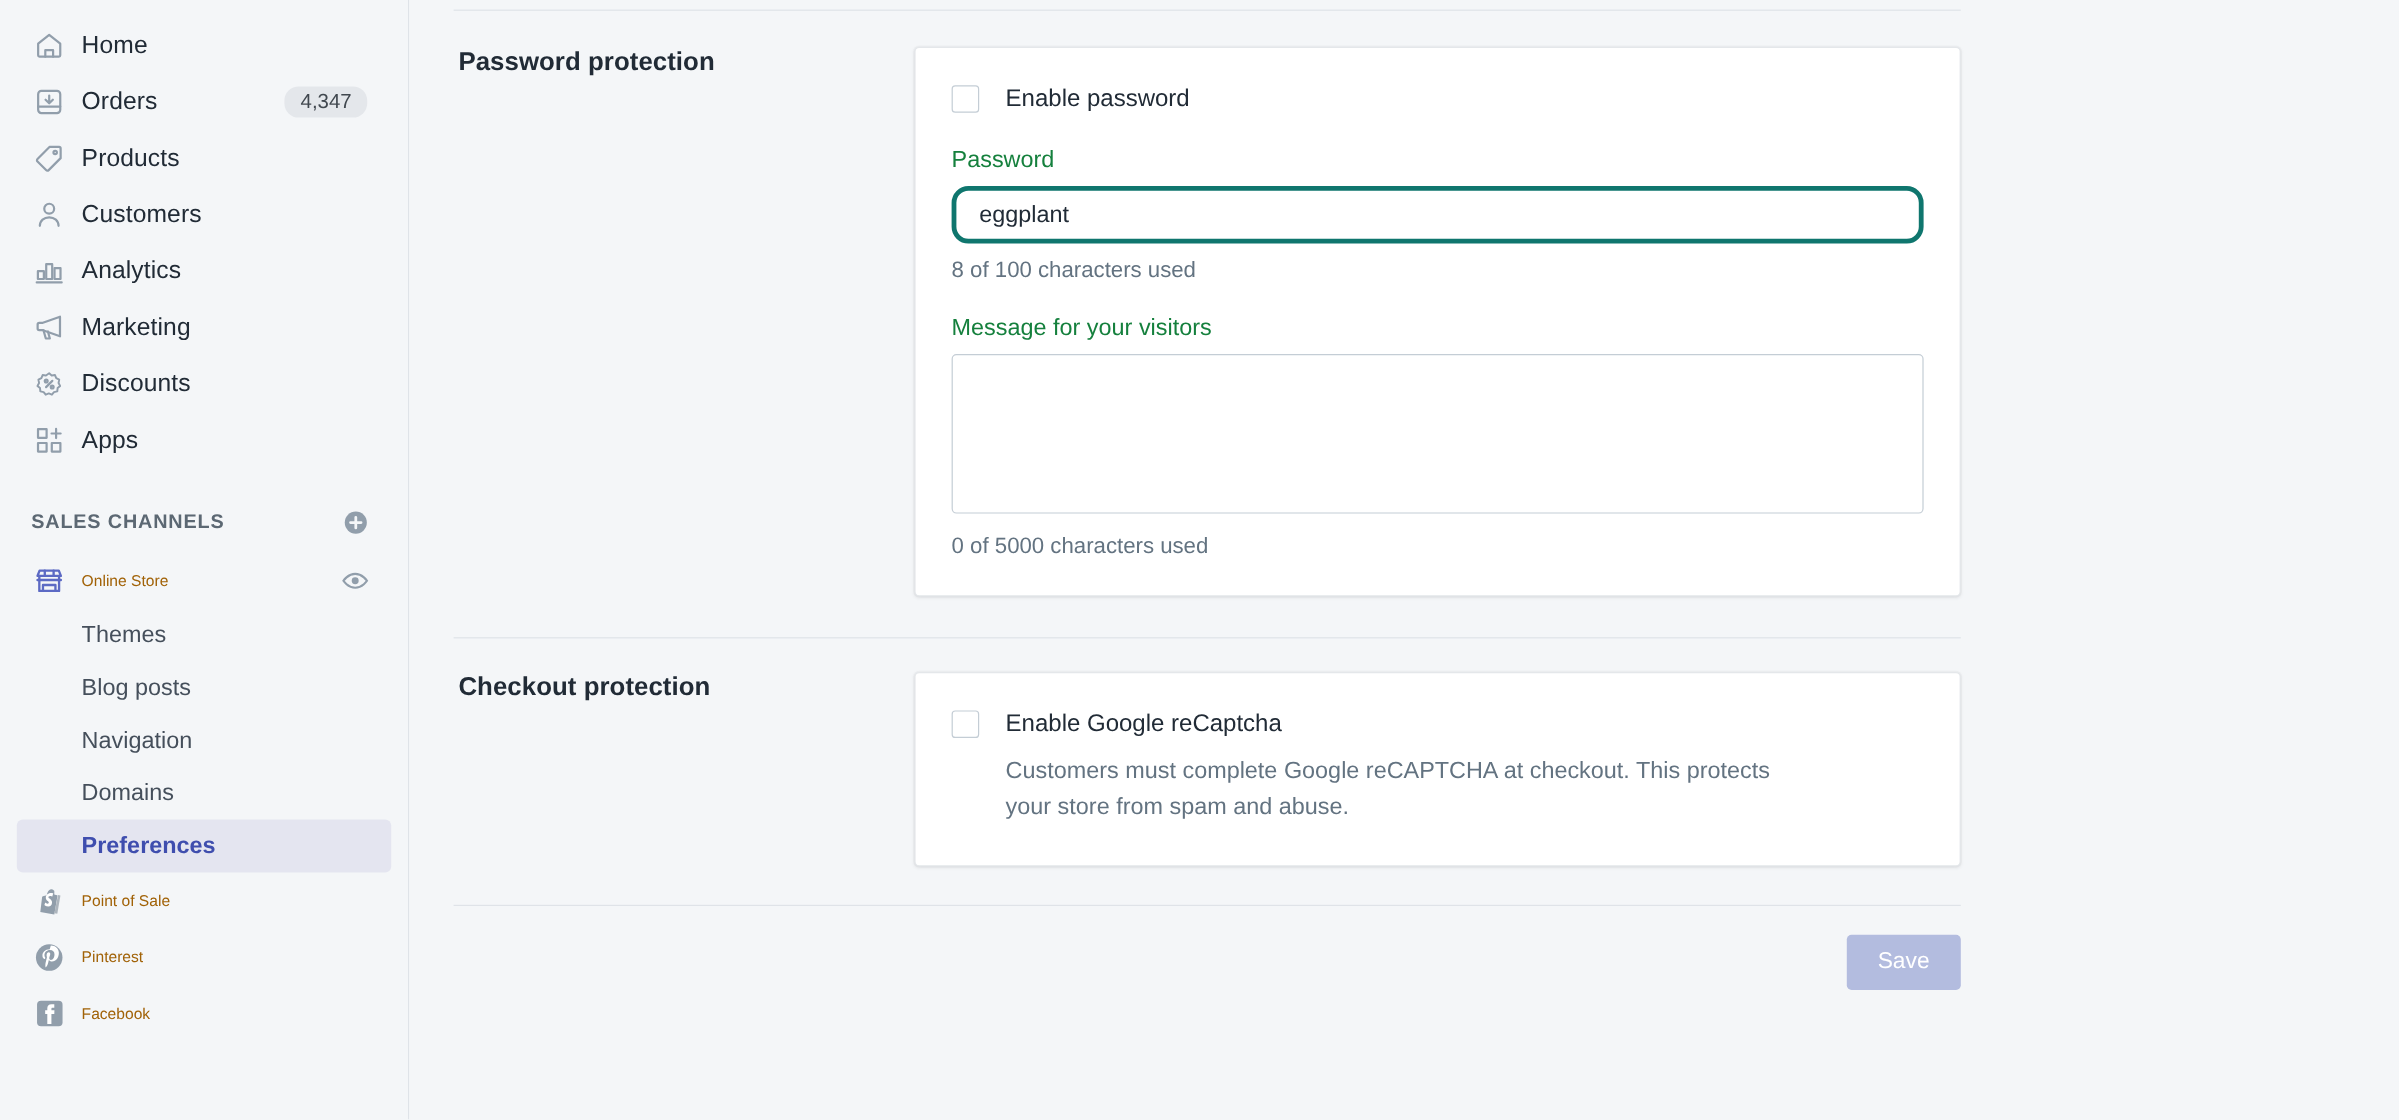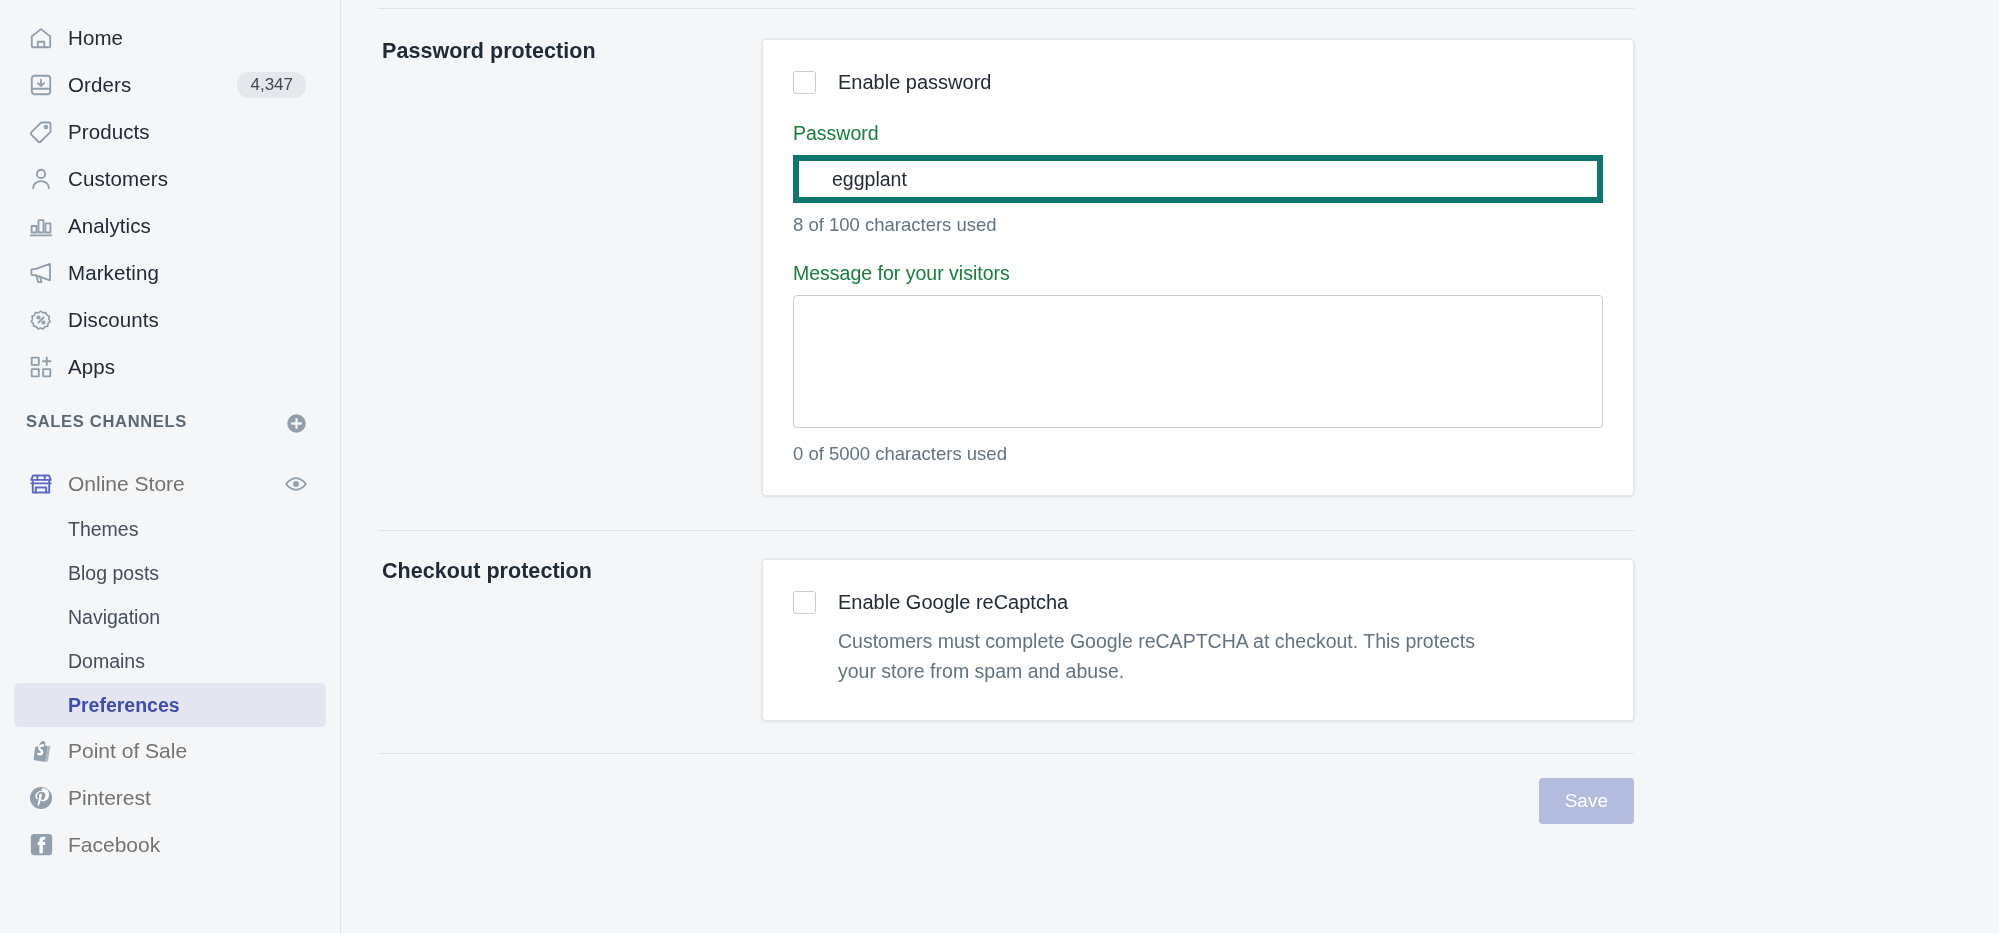--- a/index.html
+++ b/index.html
@@ -52,42 +52,42 @@
     color: #41484f;
     font-size: 17px;
     border-radius: 12px;
     padding: 4px 13px 5px;
     line-height: 1;
     text-align: right;
   }
 
   .section-head {
     display: flex;
-    align-items: flex-start;
+    align-items: center;
     height: 46px;
     margin: 22px 14px 2px;
     padding: 0 18px 0 12px;
   }
   .section-title {
     font-size: 16.5px;
     font-weight: bold;
     letter-spacing: 0.7px;
     color: #5c6873;
   }
   .section-action { margin-left: auto; display: flex; align-items: center; }
 
   .channel-item {
     display: flex; align-items: center;
     height: 47px;
     margin: 0 14px;
     padding: 0 18px 0 12px;
     border-radius: 5px;
     cursor: pointer;
   }
-  .channel-label { font-size: 21px; color: #737373; }
+  .channel-label { font-size: 13px; color: #a16207; }
   .channel-eye { margin-left: auto; display: flex; align-items: center; }
 
   .sub-item {
     display: flex; align-items: center;
     height: 44px;
     margin: 0 14px;
     padding-left: 54px;
     border-radius: 5px;
     cursor: pointer;
   }
@@ -173,24 +173,24 @@
 
   .field-label {
     margin-top: 26px;
     font-size: 19.5px;
     color: #15803d;
   }
   .text-input {
     margin-top: 10px;
     width: 100%;
     height: 48px;
-    border: 6px solid #0f766e;
-    border-radius: 0;
+    border: 4px solid #0f766e;
+    border-radius: 14px;
     background: #fff;
-    padding: 0 33px;
+    padding: 0 19px;
     font-size: 19.5px;
     color: #212b36;
     font-family: "Liberation Sans", sans-serif;
     outline: none;
   }
   .textarea {
     margin-top: 10px;
     width: 100%;
     height: 133px;
     border: 1px solid #c4cdd5;

